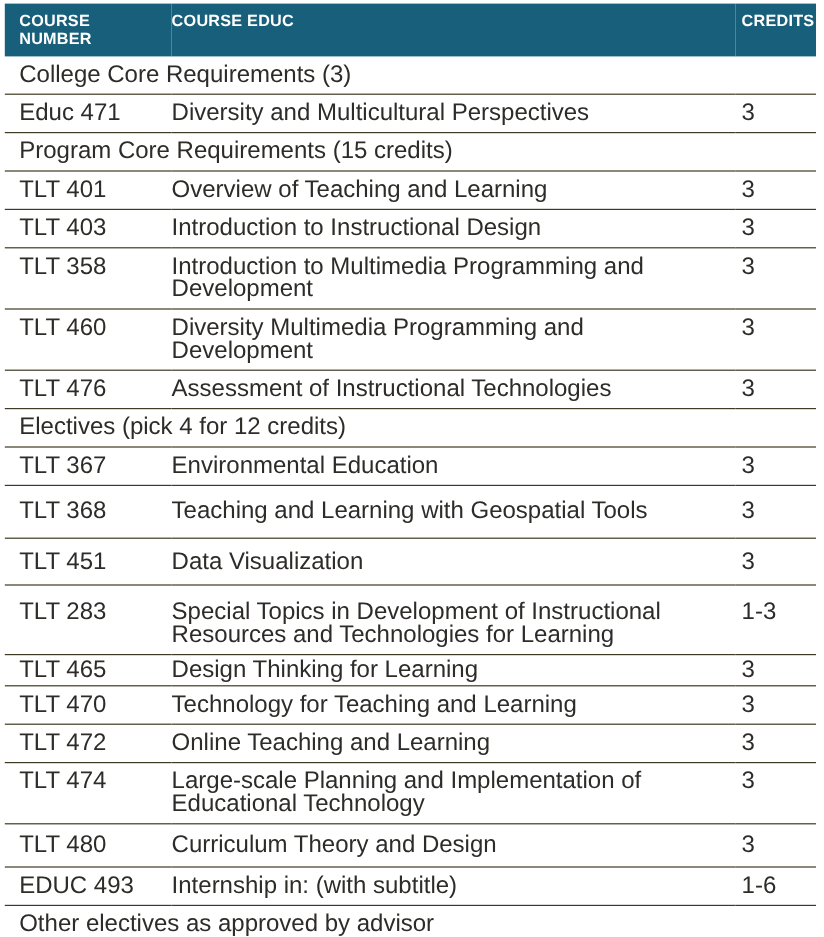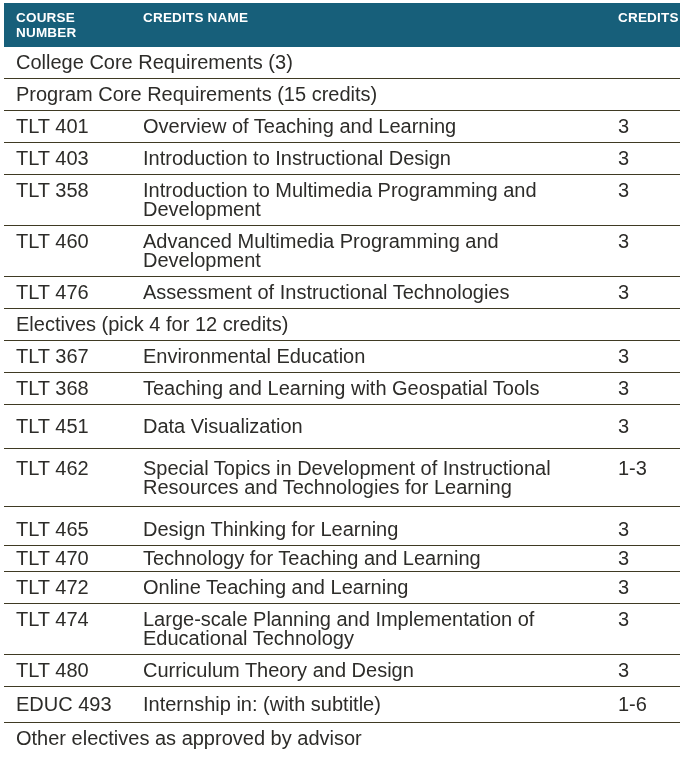--- a/index.html
+++ b/index.html
@@ -70,27 +70,32 @@
 <div class="page">
   <table class="course-table">
     <colgroup>
       <col class="c1">
       <col class="c2">
       <col class="c3">
     </colgroup>
     <thead>
       <tr>
         <th class="h-number">COURSE NUMBER</th>
-        <th class="h-name">CREDITS NAME</th>
+        <th class="h-name">COURSE EDUC</th>
         <th class="h-credits">CREDITS</th>
       </tr>
     </thead>
     <tbody id="rows">
         <tr>
           <td colspan="3" class="section">College Core Requirements (3)</td>
+        </tr>
+        <tr>
+          <td class="col-number">Educ 471</td>
+          <td class="col-name">Diversity and Multicultural Perspectives</td>
+          <td class="col-credits">3</td>
         </tr>
         <tr>
           <td colspan="3" class="section">Program Core Requirements (15 credits)</td>
         </tr>
         <tr>
           <td class="col-number">TLT 401</td>
           <td class="col-name">Overview of Teaching and Learning</td>
           <td class="col-credits">3</td>
         </tr>
         <tr>
@@ -98,21 +103,21 @@
           <td class="col-name">Introduction to Instructional Design</td>
           <td class="col-credits">3</td>
         </tr>
         <tr>
           <td class="col-number">TLT 358</td>
           <td class="col-name">Introduction to Multimedia Programming and Development</td>
           <td class="col-credits">3</td>
         </tr>
         <tr>
           <td class="col-number">TLT 460</td>
-          <td class="col-name">Advanced Multimedia Programming and Development</td>
+          <td class="col-name">Diversity Multimedia Programming and Development</td>
           <td class="col-credits">3</td>
         </tr>
         <tr>
           <td class="col-number">TLT 476</td>
           <td class="col-name">Assessment of Instructional Technologies</td>
           <td class="col-credits">3</td>
         </tr>
         <tr>
           <td colspan="3" class="section">Electives (pick 4 for 12 credits)</td>
         </tr>
@@ -125,21 +130,21 @@
           <td class="col-number">TLT 368</td>
           <td class="col-name">Teaching and Learning with Geospatial Tools</td>
           <td class="col-credits">3</td>
         </tr>
         <tr>
           <td class="col-number">TLT 451</td>
           <td class="col-name">Data Visualization</td>
           <td class="col-credits">3</td>
         </tr>
         <tr>
-          <td class="col-number">TLT 462</td>
+          <td class="col-number">TLT 283</td>
           <td class="col-name">Special Topics in Development of Instructional Resources and Technologies for Learning</td>
           <td class="col-credits">1-3</td>
         </tr>
         <tr>
           <td class="col-number">TLT 465</td>
           <td class="col-name">Design Thinking for Learning</td>
           <td class="col-credits">3</td>
         </tr>
         <tr>
           <td class="col-number">TLT 470</td>

